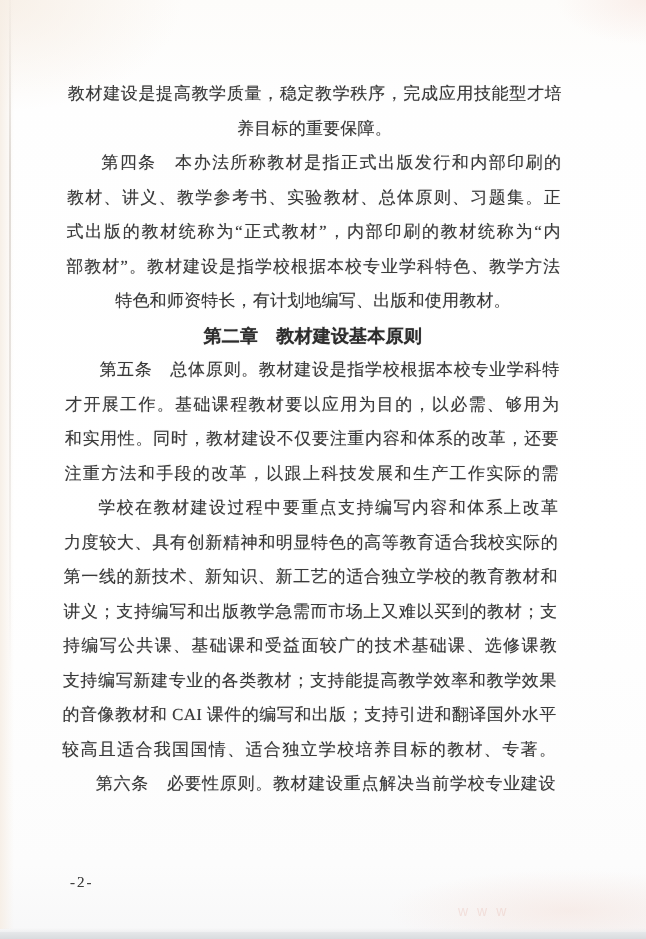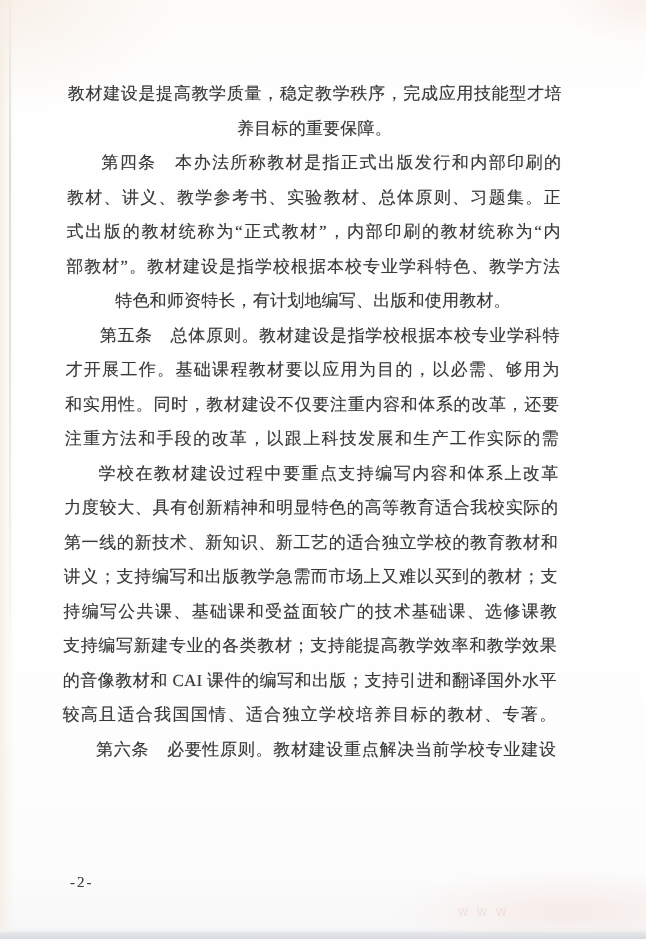--- a/index.html
+++ b/index.html
@@ -112,20 +112,21 @@
   <div class="fold-line"></div>
 
   <div class="content">
       <div class="line body">教材建设是提高教学质量，稳定教学秩序，完成应用技能型才培</div>
       <div class="line para-end">养目标的重要保障。</div>
       <div class="line para-start">第四条　本办法所称教材是指正式出版发行和内部印刷的</div>
       <div class="line body">教材、讲义、教学参考书、实验教材、总体原则、习题集。正</div>
       <div class="line body">式出版的教材统称为“正式教材”，内部印刷的教材统称为“内</div>
       <div class="line body">部教材”。教材建设是指学校根据本校专业学科特色、教学方法</div>
       <div class="line para-end">特色和师资特长，有计划地编写、出版和使用教材。</div>
+      <div class="line heading">第二章　教材建设基本原则</div>
       <div class="line para-start">第五条　总体原则。教材建设是指学校根据本校专业学科特色</div>
       <div class="line body">才开展工作。基础课程教材要以应用为目的，以必需、够用为度，</div>
       <div class="line body">和实用性。同时，教材建设不仅要注重内容和体系的改革，还要</div>
       <div class="line body">注重方法和手段的改革，以跟上科技发展和生产工作实际的需求。</div>
       <div class="line para-start">学校在教材建设过程中要重点支持编写内容和体系上改革</div>
       <div class="line body">力度较大、具有创新精神和明显特色的高等教育适合我校实际的</div>
       <div class="line body">第一线的新技术、新知识、新工艺的适合独立学校的教育教材和</div>
       <div class="line body">讲义；支持编写和出版教学急需而市场上又难以买到的教材；支</div>
       <div class="line body">持编写公共课、基础课和受益面较广的技术基础课、选修课教材；</div>
       <div class="line body">支持编写新建专业的各类教材；支持能提高教学效率和教学效果</div>

